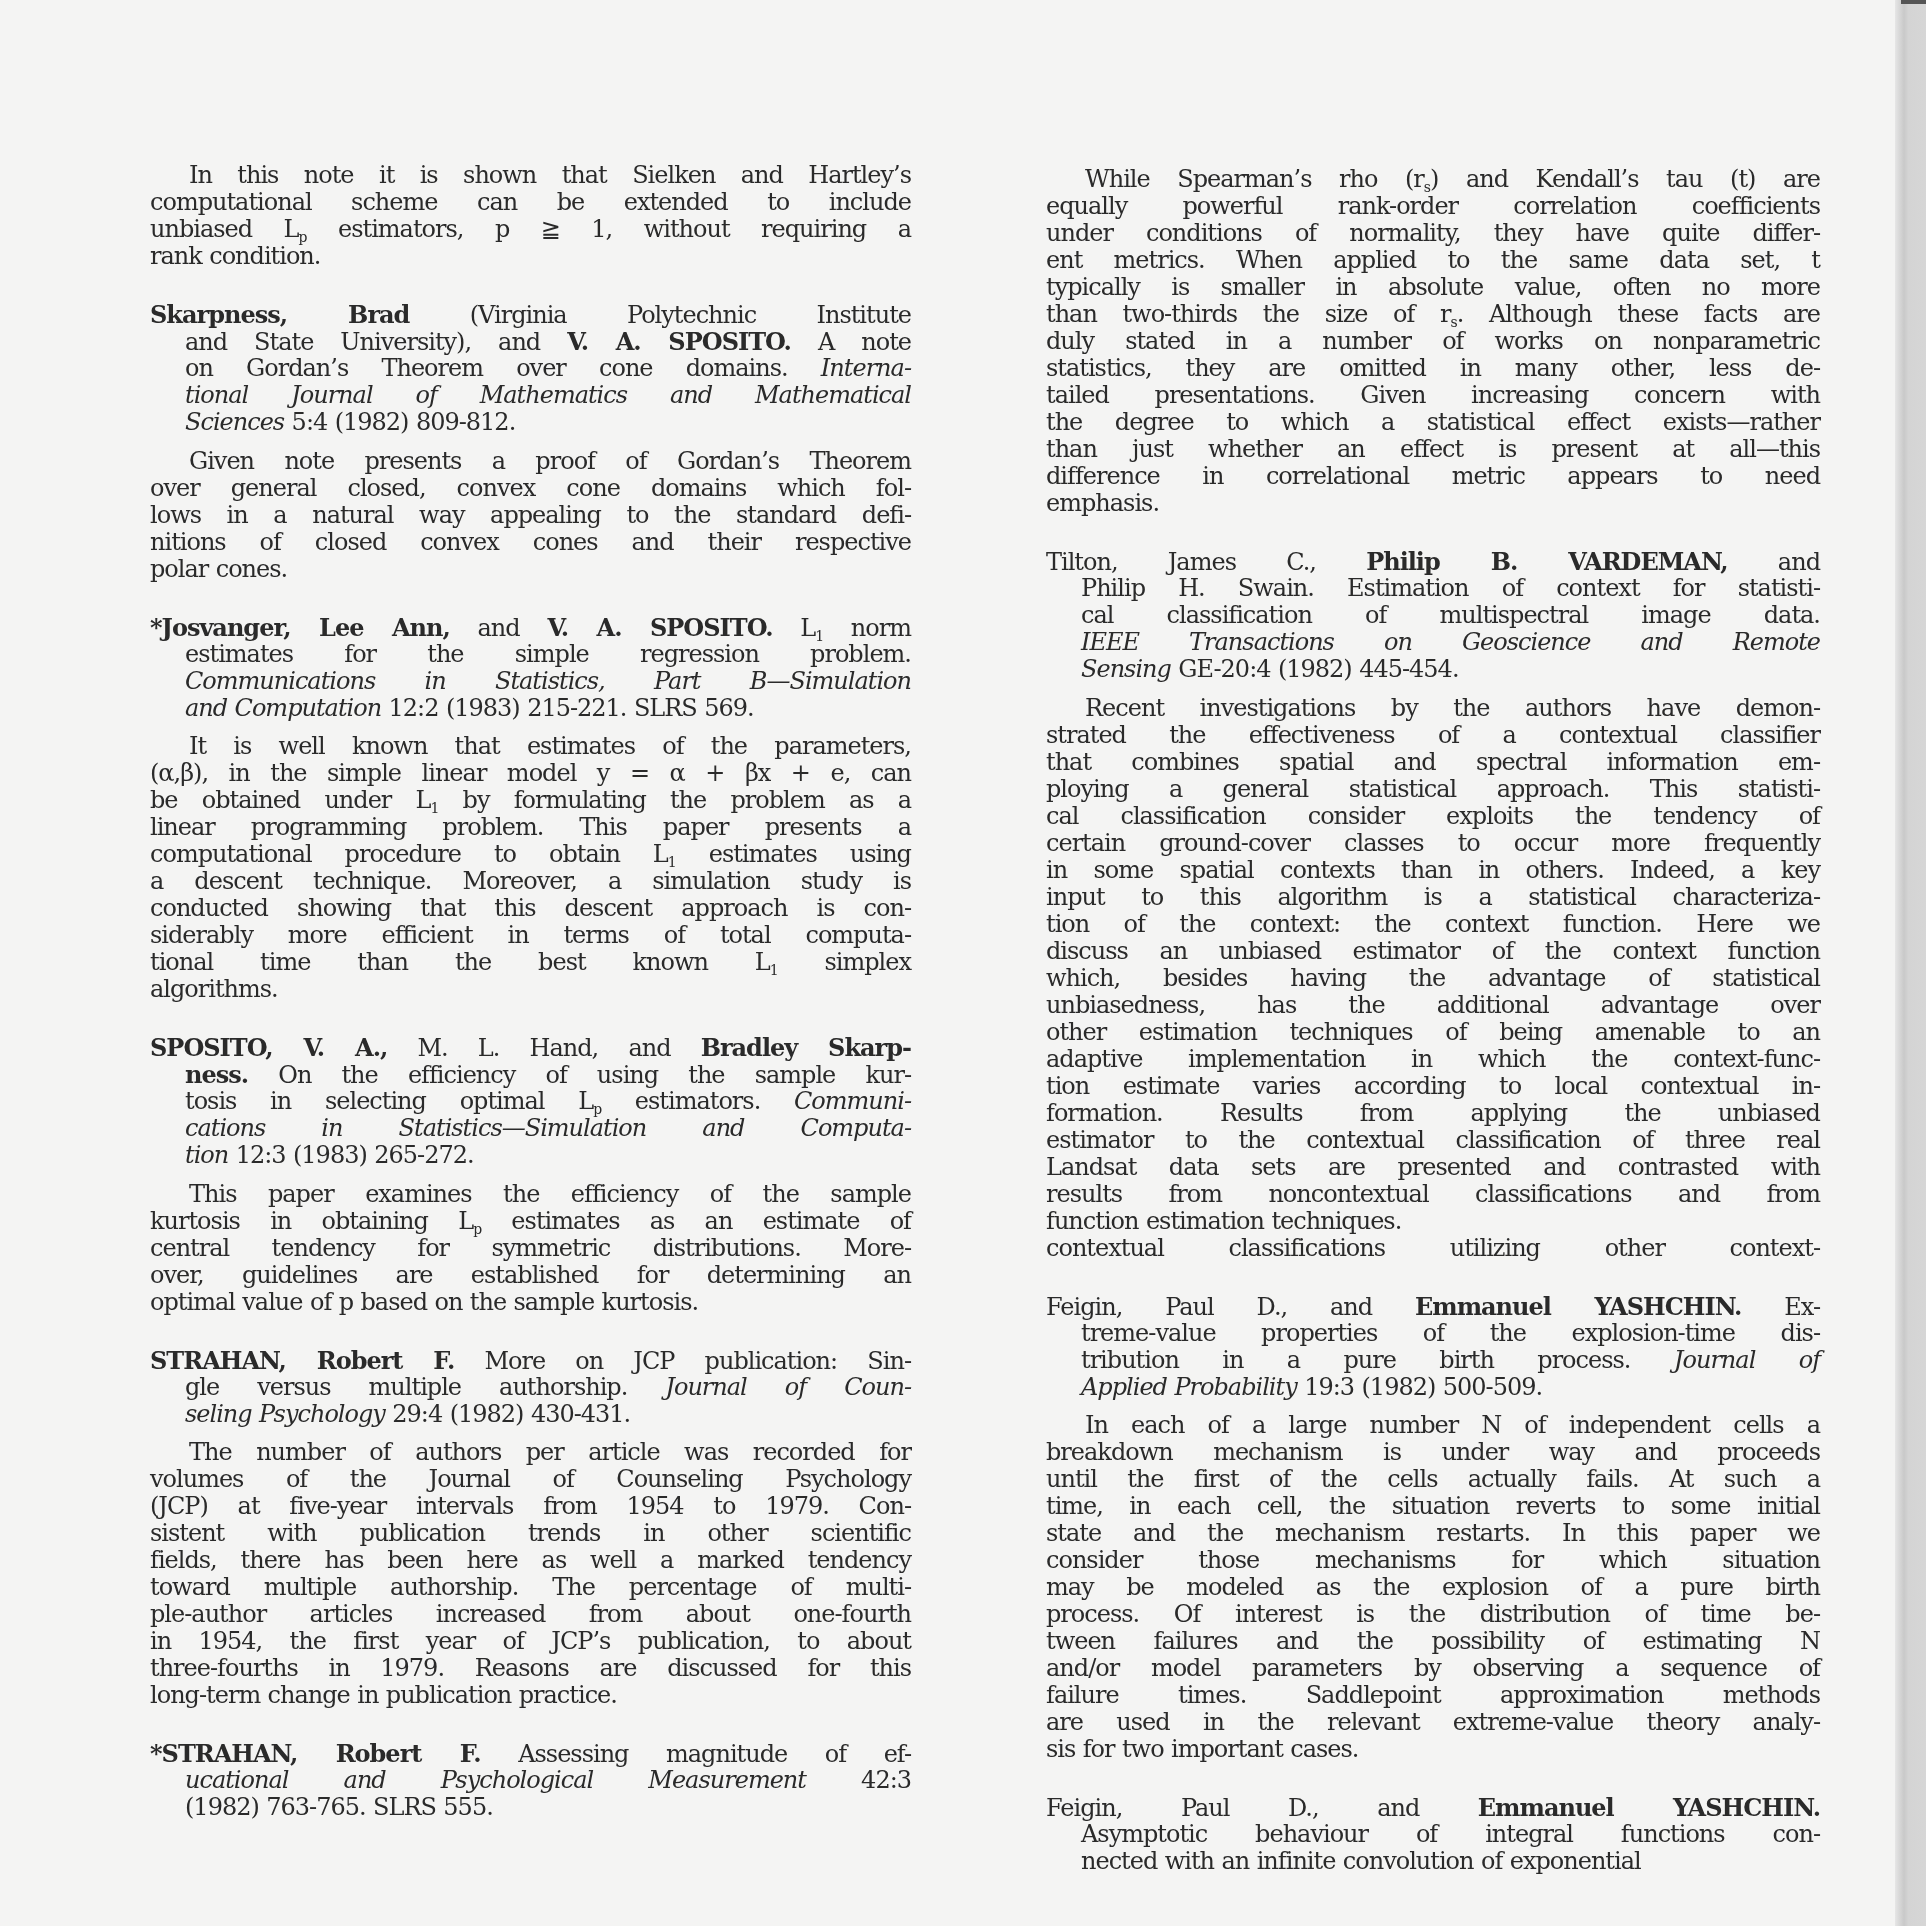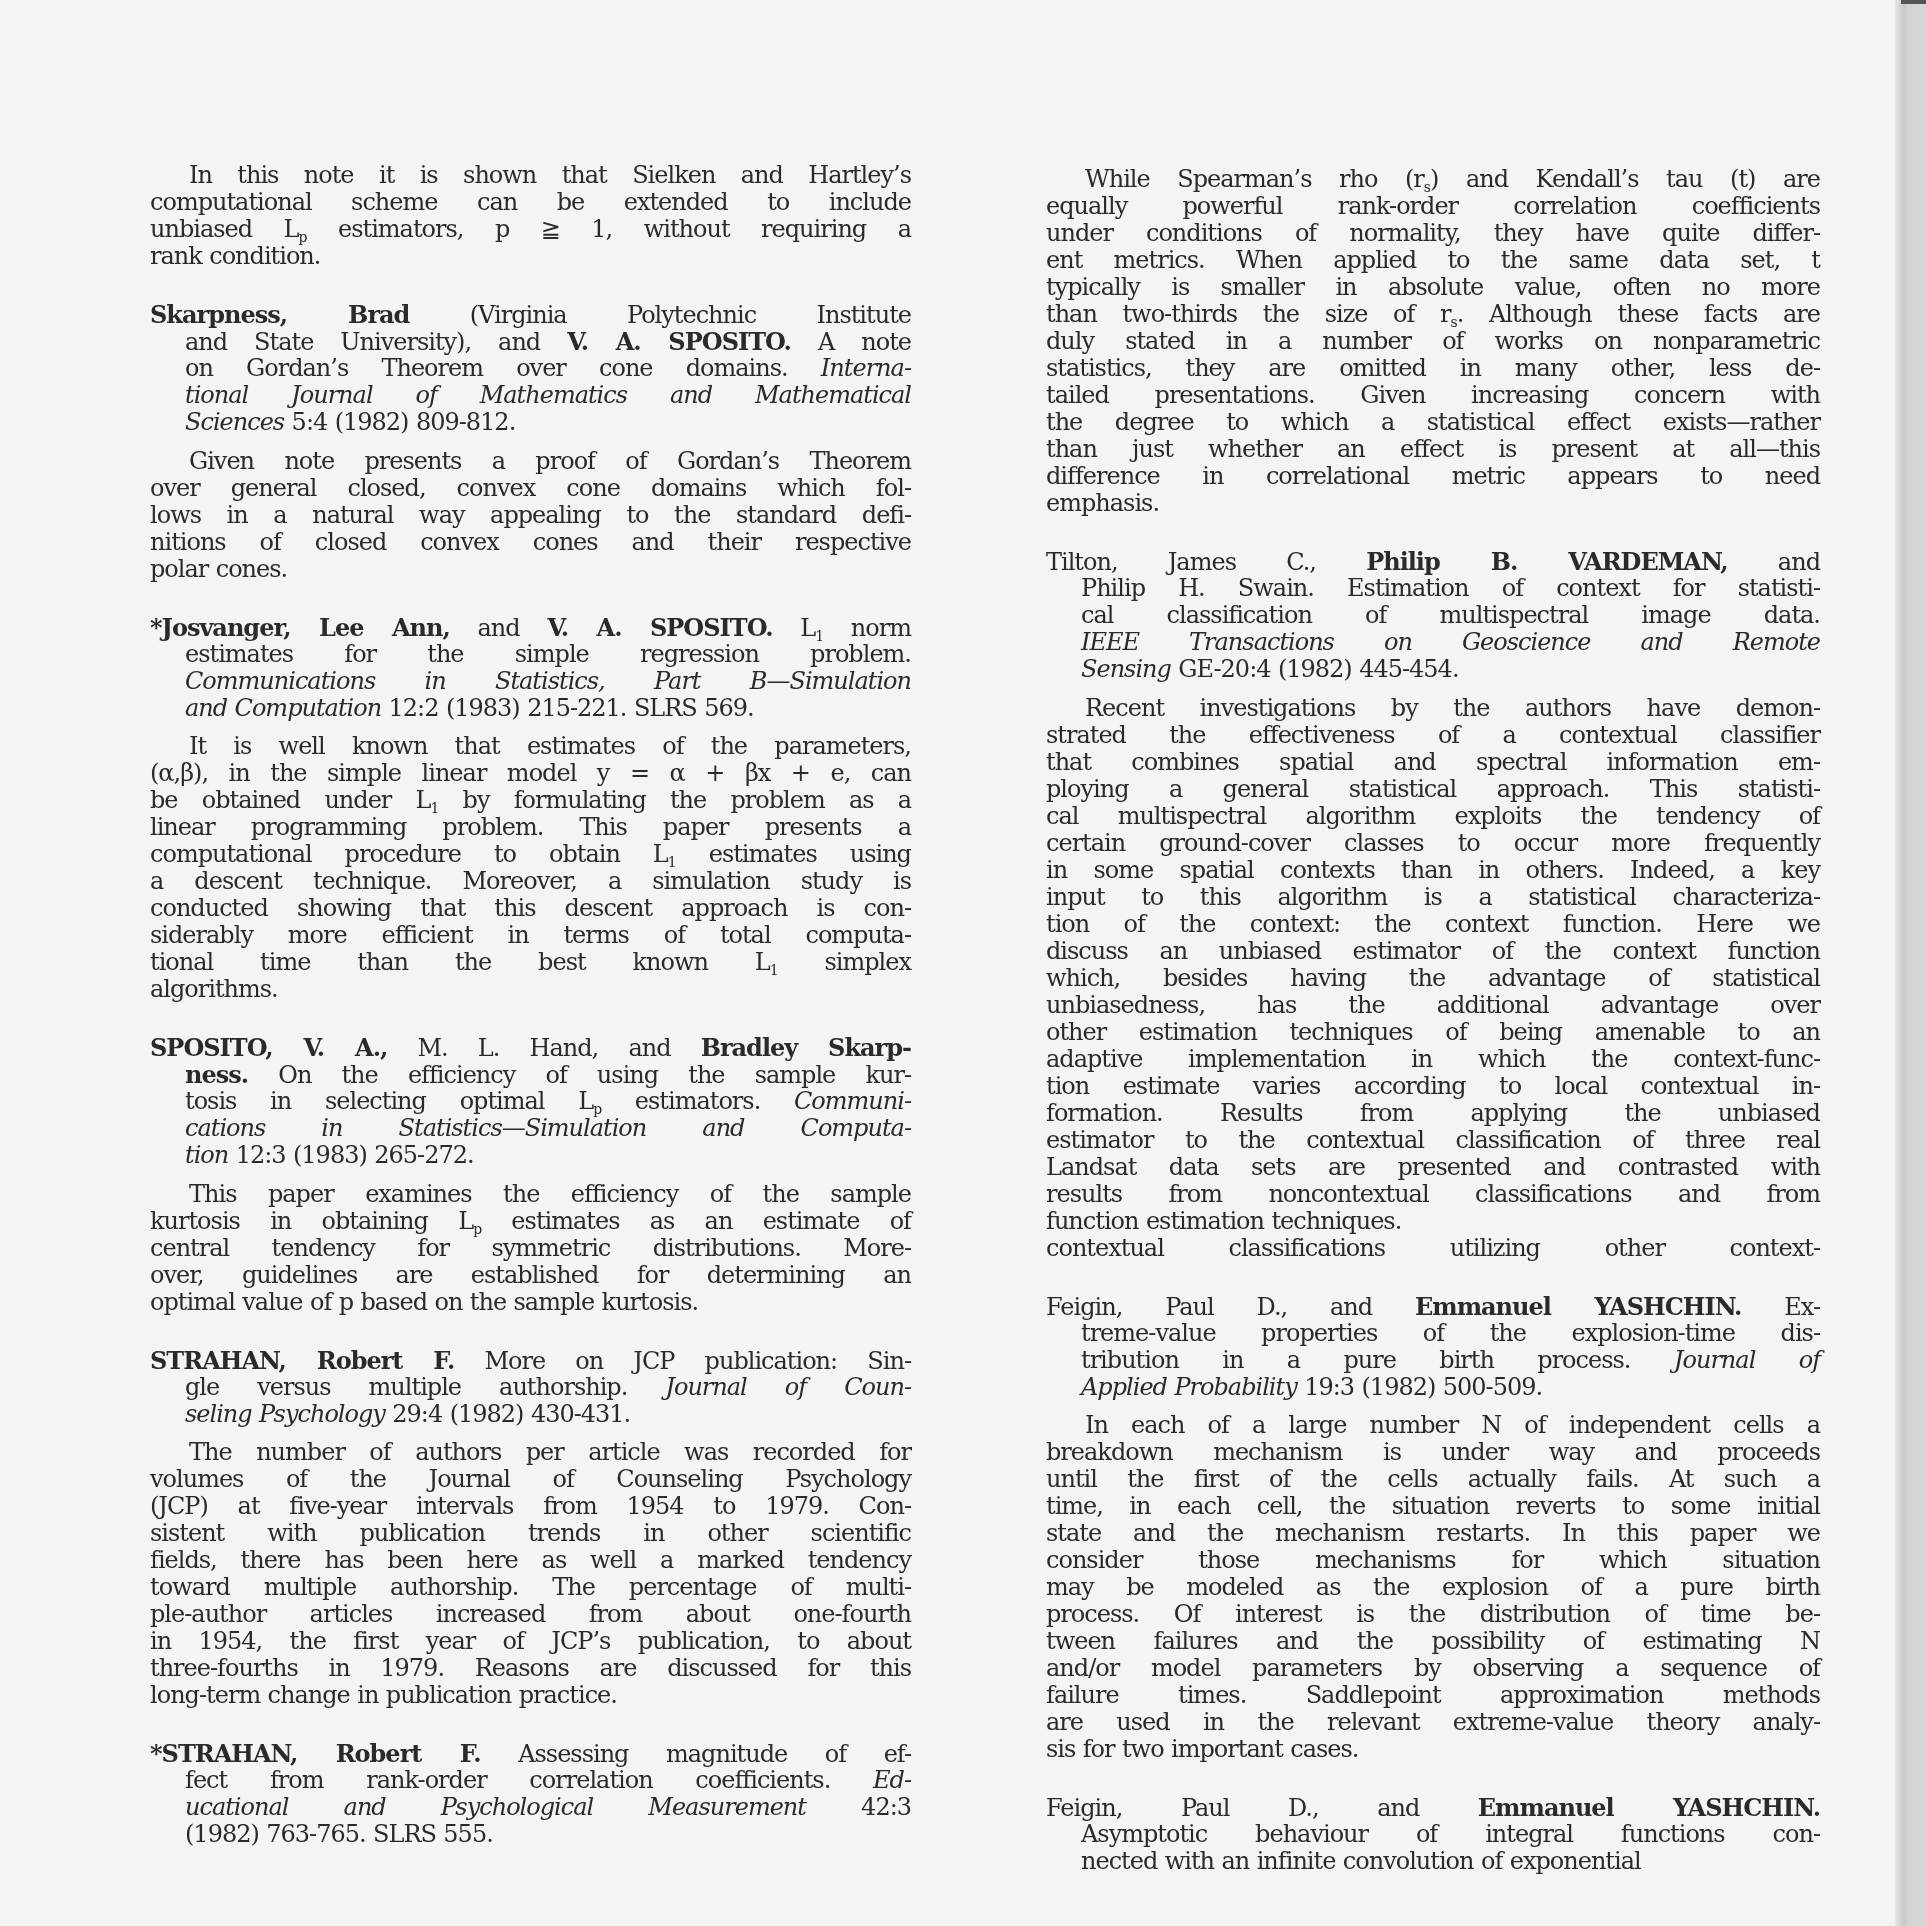--- a/index.html
+++ b/index.html
@@ -123,21 +123,20 @@
       <span class="line">fields, there has been here as well a marked tendency</span>
       <span class="line">toward multiple authorship. The percentage of multi-</span>
       <span class="line">ple-author articles increased from about one-fourth</span>
       <span class="line">in 1954, the first year of JCP’s publication, to about</span>
       <span class="line">three-fourths in 1979. Reasons are discussed for this</span>
       <span class="line last">long-term change in publication practice.</span>
     </div>
     <div class="gap-l"></div>
     <div>
       <span class="line"><b>*STRAHAN, Robert F.</b> Assessing magnitude of ef-</span>
-      <span class="line hang">fect from rank-order correlation coefficients. <i>Ed-</i></span>
       <span class="line hang"><i>ucational and Psychological Measurement</i> 42:3</span>
       <span class="line last hang">(1982) 763-765. SLRS 555.</span>
     </div>
   </div>
 <div class="col col-right" id="col-right">
     <div>
       <span class="line ind">While Spearman’s rho (r<sub>s</sub>) and Kendall’s tau (t) are</span>
       <span class="line">equally powerful rank-order correlation coefficients</span>
       <span class="line">under conditions of normality, they have quite differ-</span>
       <span class="line">ent metrics. When applied to the same data set, t</span>
@@ -158,21 +157,21 @@
       <span class="line hang">cal classification of multispectral image data.</span>
       <span class="line hang"><i>IEEE Transactions on Geoscience and Remote</i></span>
       <span class="line last hang"><i>Sensing</i> GE-20:4 (1982) 445-454.</span>
     </div>
     <div class="gap-s"></div>
     <div>
       <span class="line ind">Recent investigations by the authors have demon-</span>
       <span class="line">strated the effectiveness of a contextual classifier</span>
       <span class="line">that combines spatial and spectral information em-</span>
       <span class="line">ploying a general statistical approach. This statisti-</span>
-      <span class="line">cal multispectral algorithm exploits the tendency of</span>
+      <span class="line">cal classification consider exploits the tendency of</span>
       <span class="line">certain ground-cover classes to occur more frequently</span>
       <span class="line">in some spatial contexts than in others. Indeed, a key</span>
       <span class="line">input to this algorithm is a statistical characteriza-</span>
       <span class="line">tion of the context: the context function. Here we</span>
       <span class="line">discuss an unbiased estimator of the context function</span>
       <span class="line">which, besides having the advantage of statistical</span>
       <span class="line">unbiasedness, has the additional advantage over</span>
       <span class="line">other estimation techniques of being amenable to an</span>
       <span class="line">adaptive implementation in which the context-func-</span>
       <span class="line">tion estimate varies according to local contextual in-</span>

